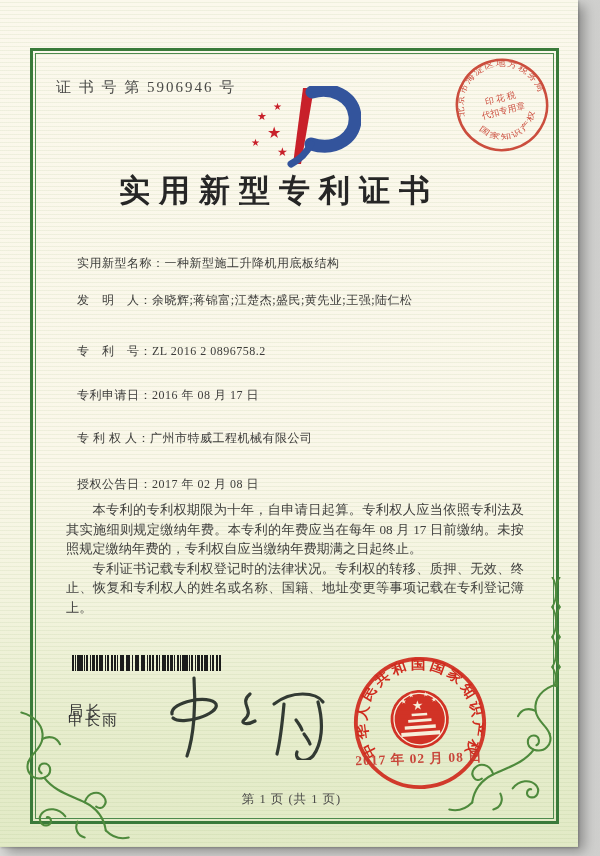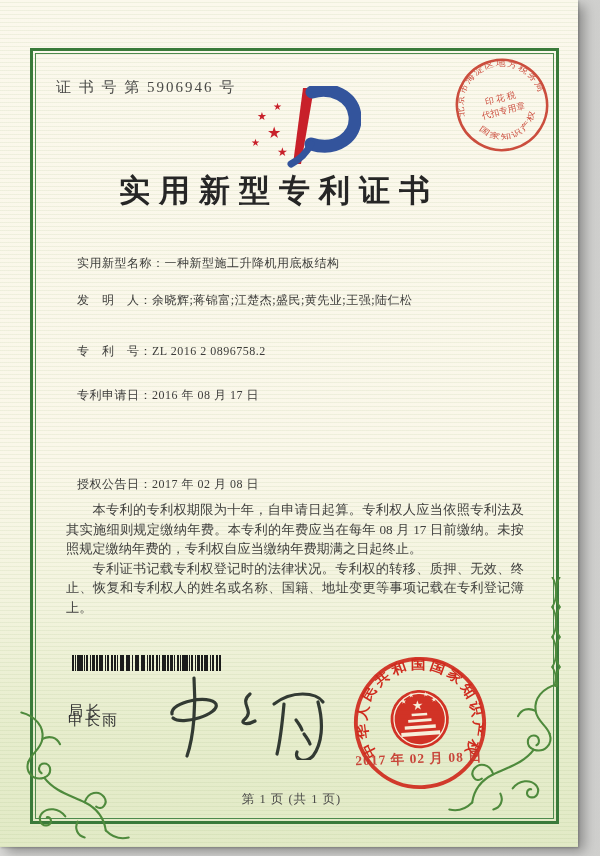--- a/index.html
+++ b/index.html
@@ -94,20 +94,23 @@
     <span class="field-label">实用新型名称：</span><span class="field-value">一种新型施工升降机用底板结构</span>
   </div>
   <div class="field-row" style="top:292px">
     <span class="field-label">发　明　人：</span><span class="field-value">余晓辉;蒋锦富;江楚杰;盛民;黄先业;王强;陆仁松</span>
   </div>
   <div class="field-row" style="top:343px">
     <span class="field-label">专　利　号：</span><span class="field-value">ZL 2016 2 0896758.2</span>
   </div>
   <div class="field-row" style="top:387px">
     <span class="field-label">专利申请日：</span><span class="field-value">2016 年 08 月 17 日</span>
+  </div>
+  <div class="field-row" style="top:430px">
+    <span class="field-label">专 利 权 人：</span><span class="field-value">广州市特威工程机械有限公司</span>
   </div>
   <div class="field-row" style="top:476px">
     <span class="field-label">授权公告日：</span><span class="field-value">2017 年 02 月 08 日</span>
   </div>
 
   <div class="paras">
     <p>本专利的专利权期限为十年，自申请日起算。专利权人应当依照专利法及其实施细则规定缴纳年费。本专利的年费应当在每年 08 月 17 日前缴纳。未按照规定缴纳年费的，专利权自应当缴纳年费期满之日起终止。</p>
     <p>专利证书记载专利权登记时的法律状况。专利权的转移、质押、无效、终止、恢复和专利权人的姓名或名称、国籍、地址变更等事项记载在专利登记簿上。</p>
   </div>
 

